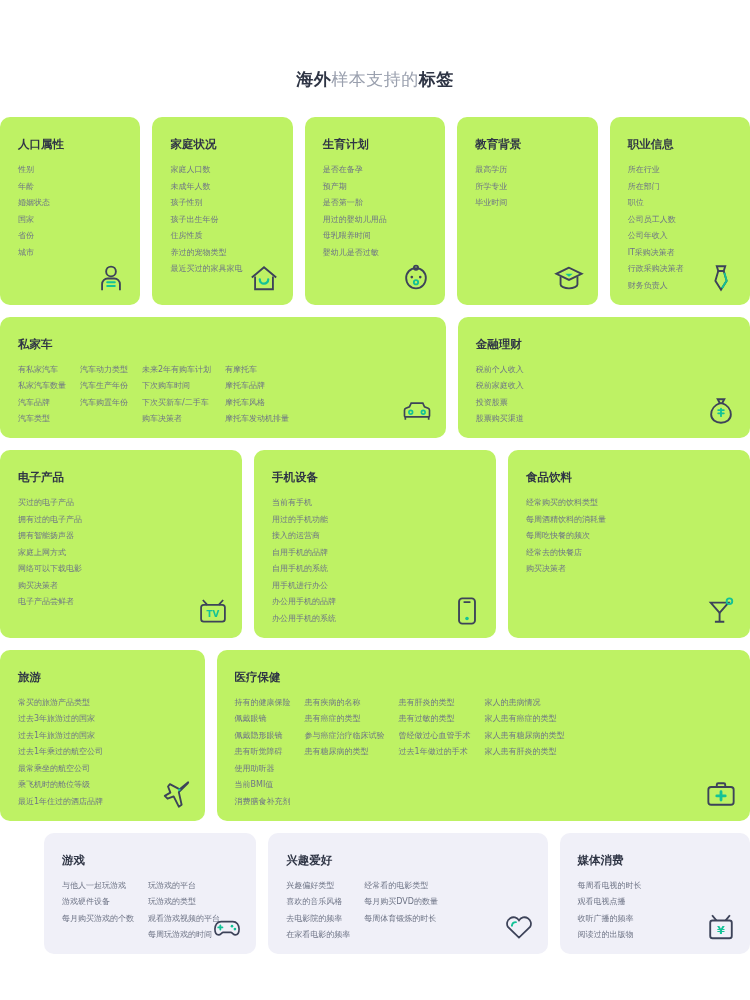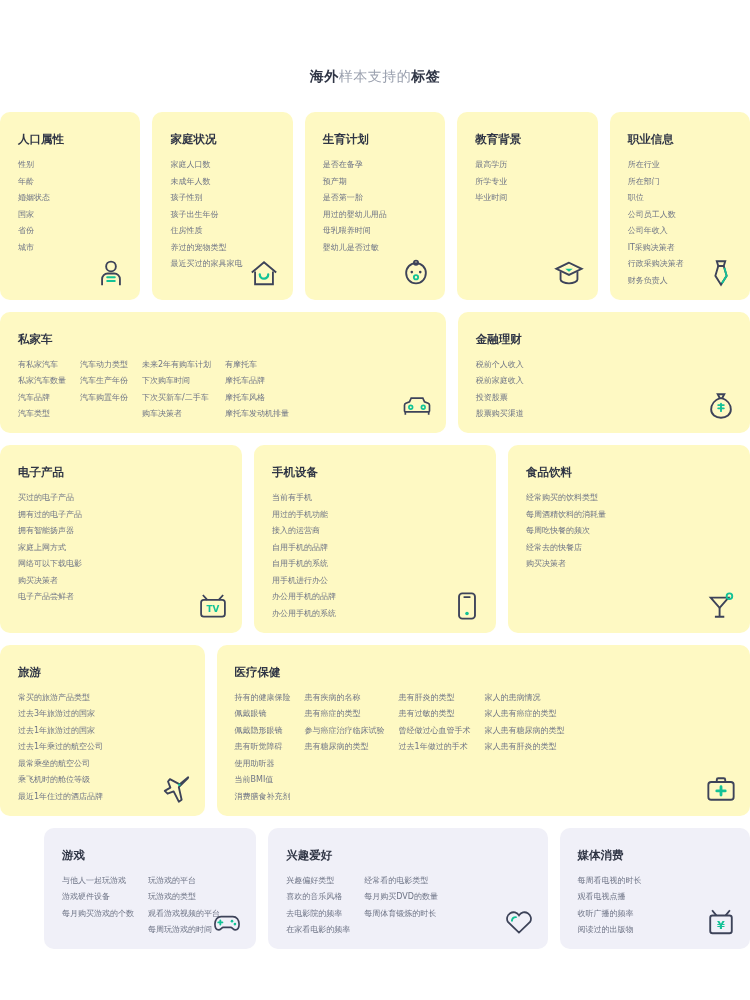--- a/index.html
+++ b/index.html
@@ -6,33 +6,33 @@
   html, body {
     width: 750px; height: 1000px;
     background: #ffffff;
     font-family: "DejaVu Sans", "Liberation Sans", sans-serif;
     overflow: hidden;
   }
   #page { position: relative; width: 750px; height: 1000px; }
 
   .page-title {
     text-align: center;
-    font-size: 14px;
+    font-size: 17px;
     padding-top: 68px;
     padding-bottom: 26px;
     letter-spacing: 0.5px;
     color: #9aa0ae;
     font-weight: normal;
   }
   .page-title .bold { color: #2f3545; font-weight: bold; }
 
   .row { display: flex; gap: 12px; padding: 0 0 12px 0; }
 
   .card {
-    background: #fef9c3;
+    background: #bef264;
     border-radius: 10px;
     position: relative;
     padding: 20px 18px 14px 18px;
     overflow: hidden;
     flex: 1 1 0;
     min-width: 0;
   }
   .card.purple { background: #f0f0f8; }
 
   .card-title {

